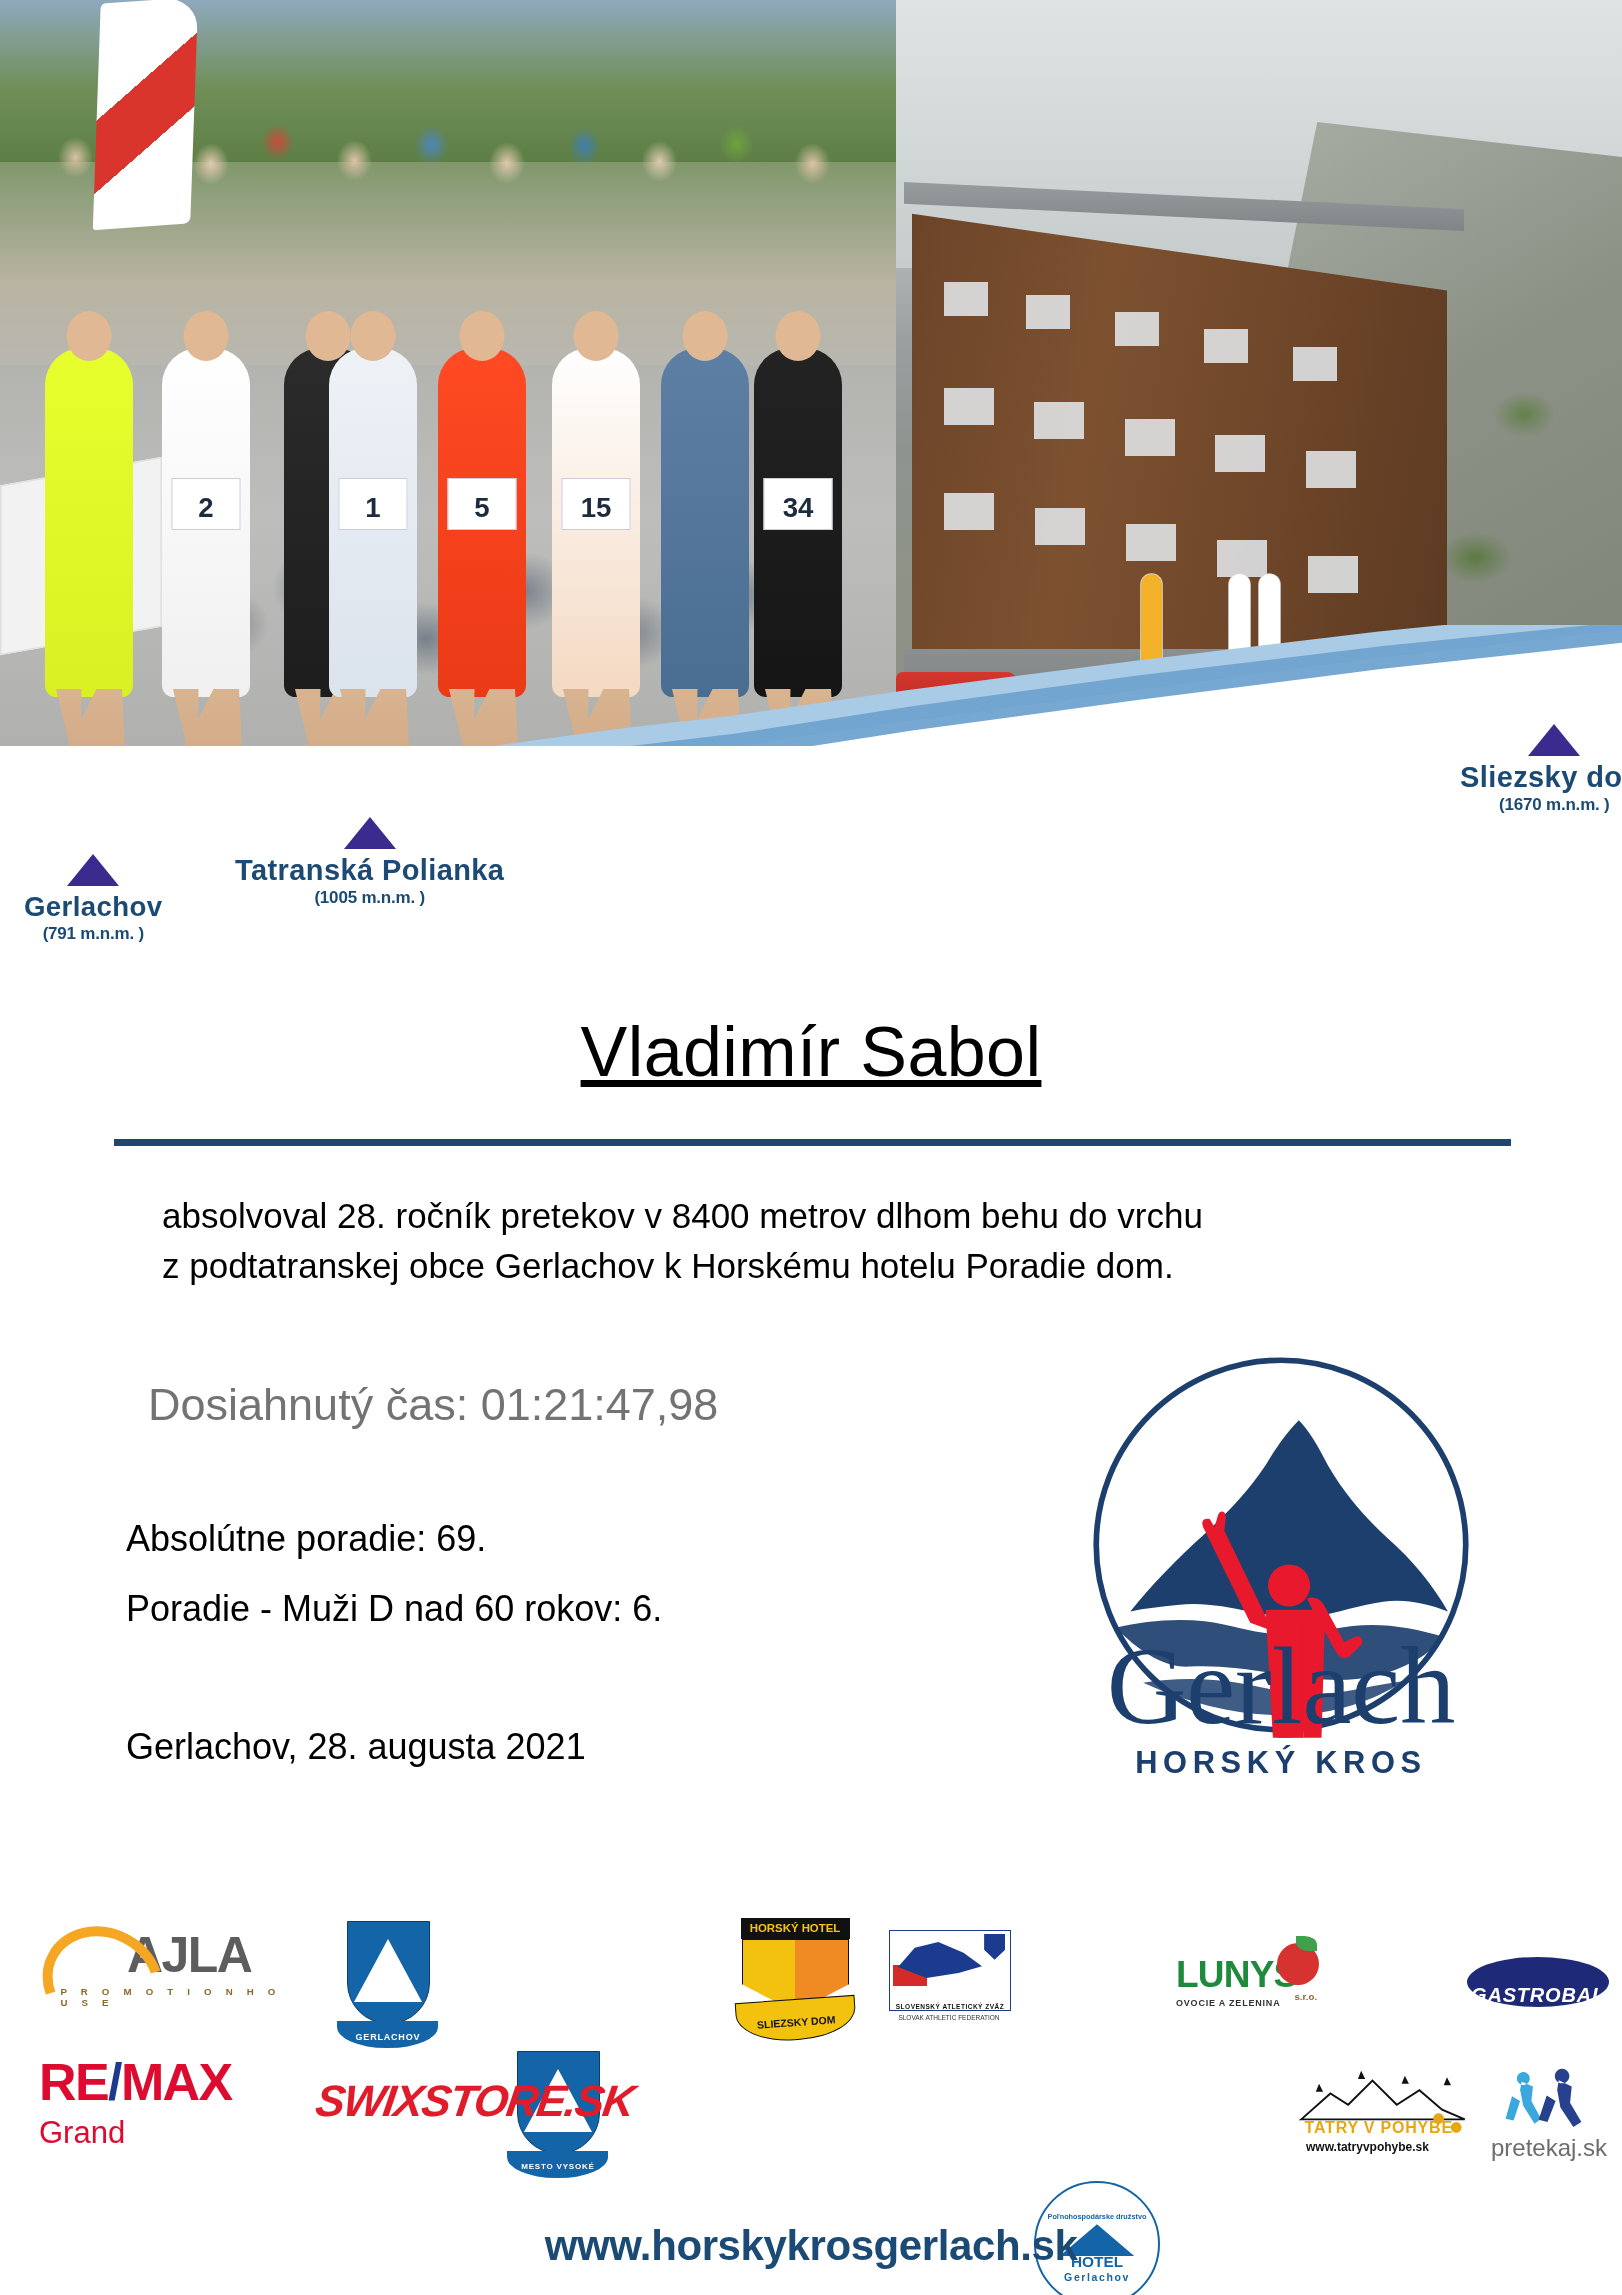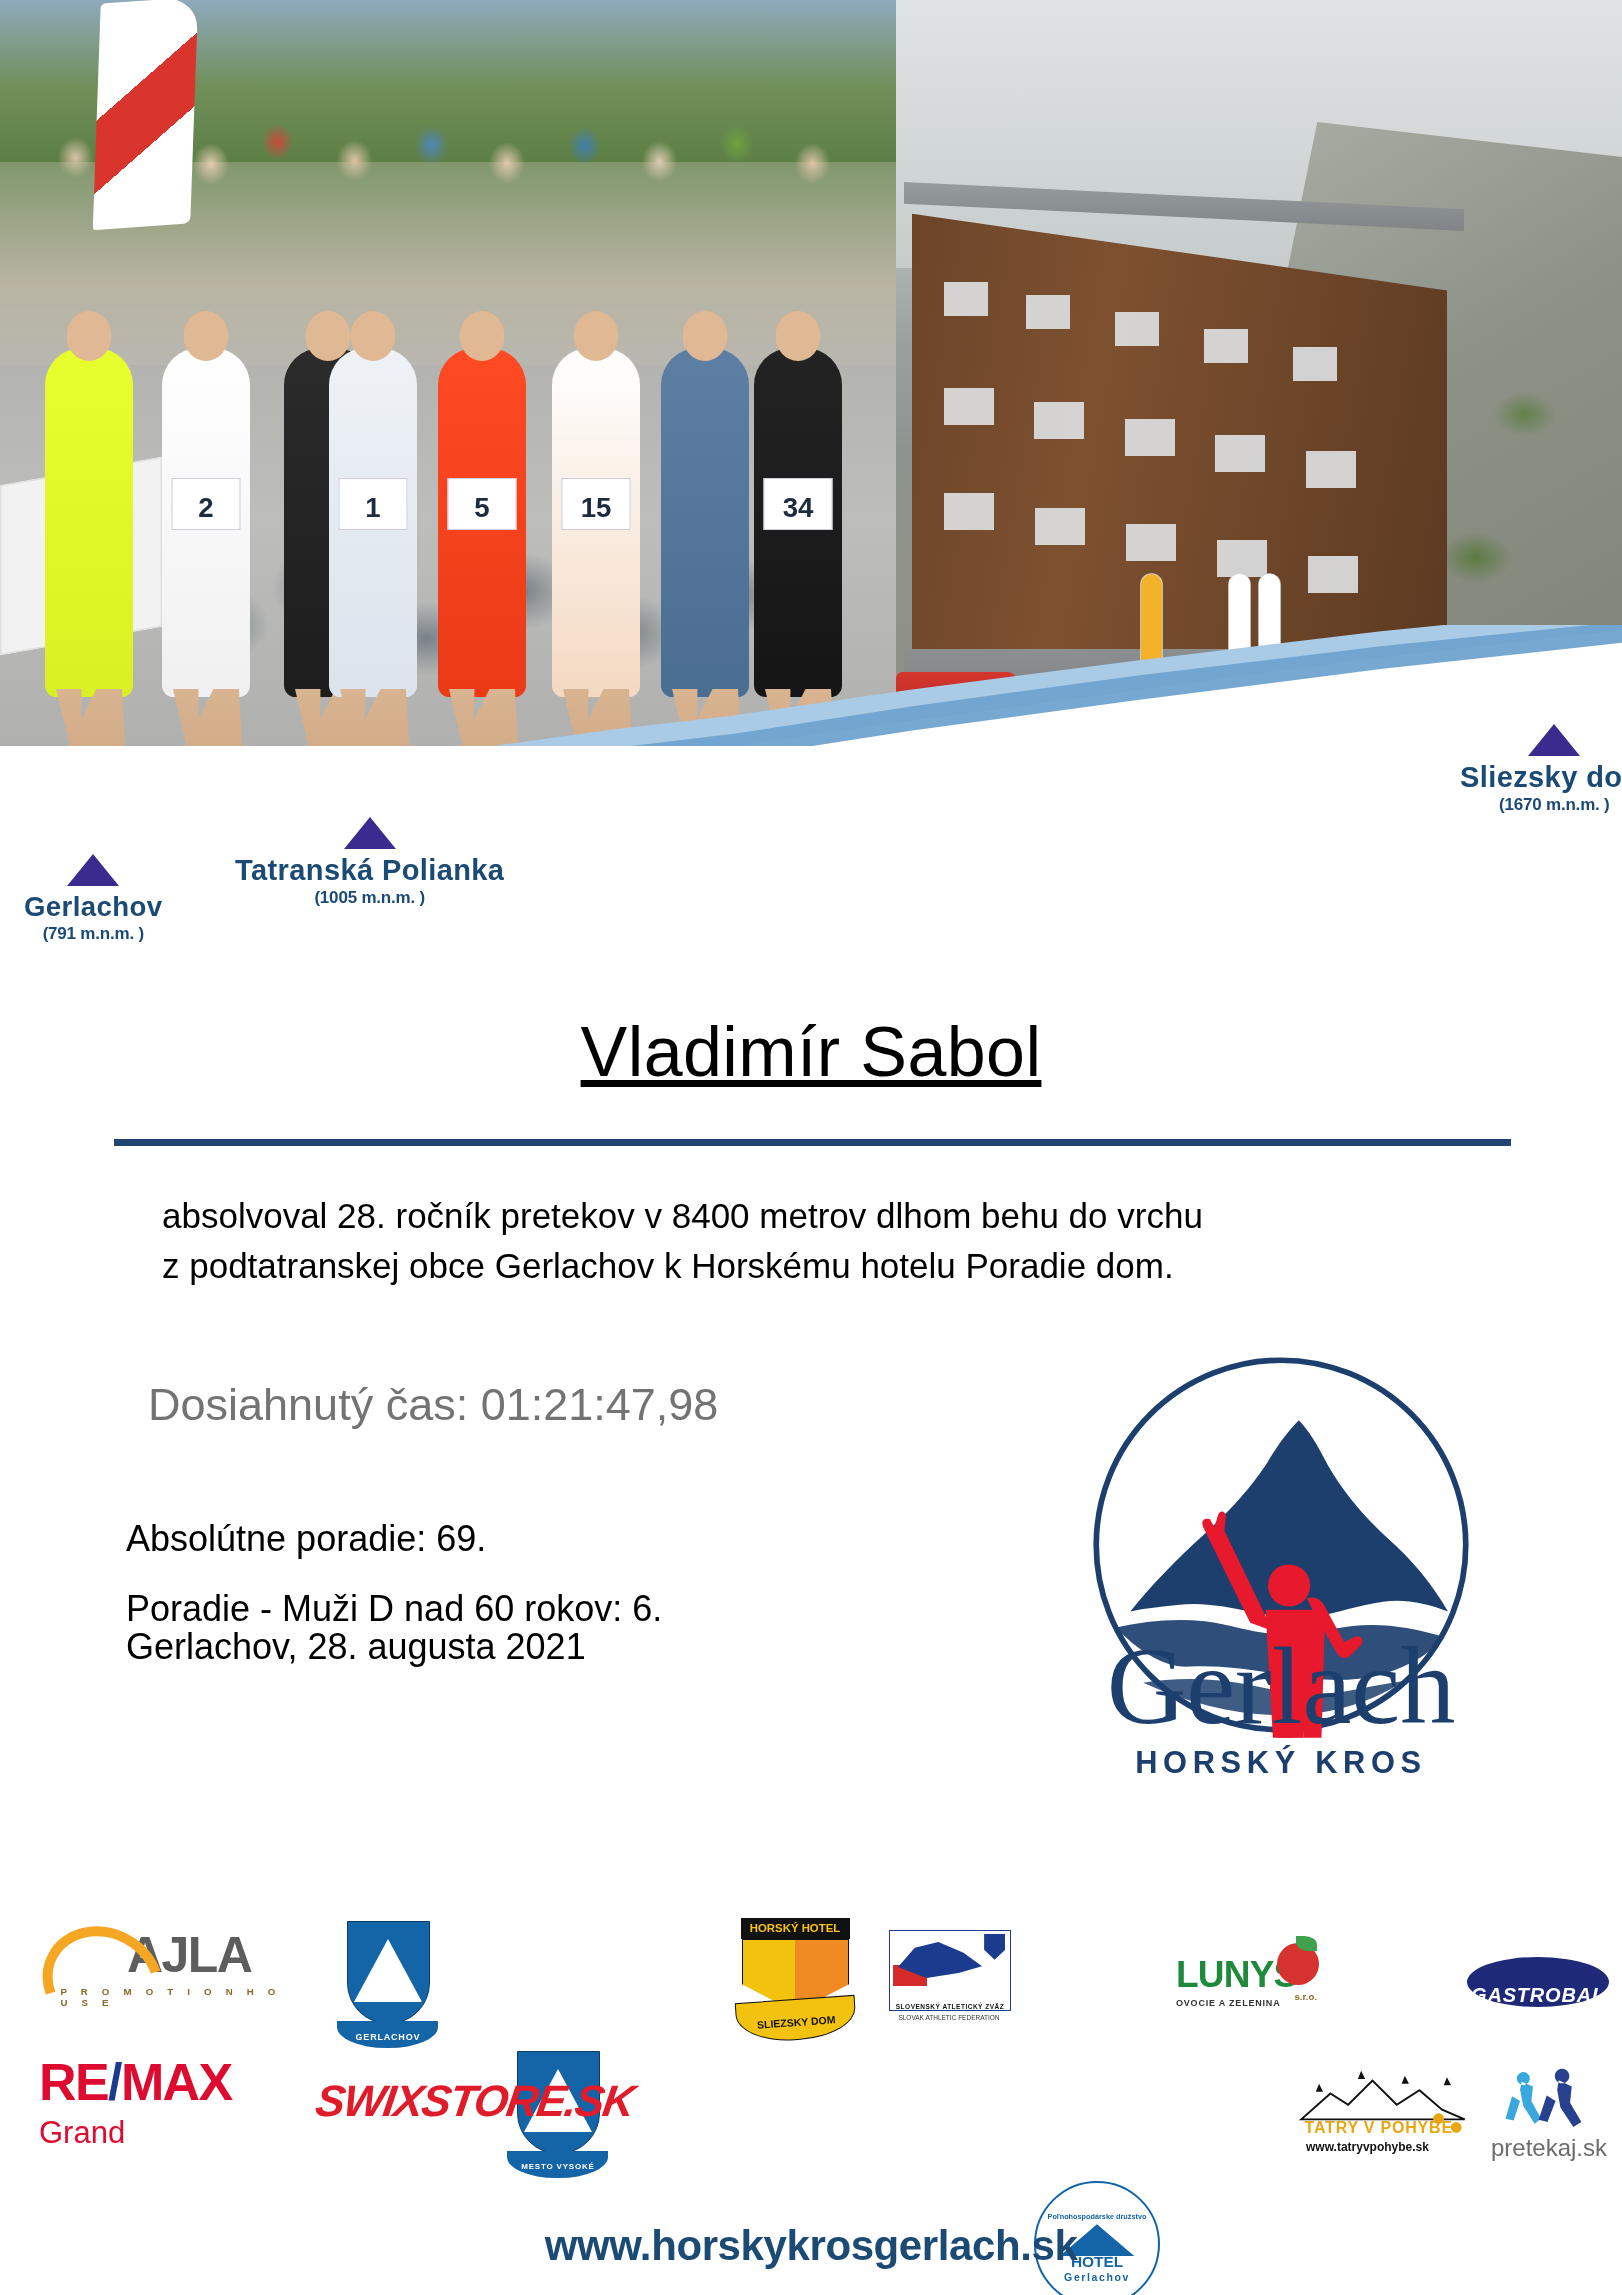--- a/index.html
+++ b/index.html
@@ -110,21 +110,21 @@
     background:#1f4570;}
   .desc{position:absolute;left:162px;top:1191px;width:1314px;
     font:400 35px/1.42 "Liberation Sans",sans-serif;color:#000;}
 
   .time{position:absolute;left:126px;top:1379px;
     font:400 45px "Liberation Sans",sans-serif;color:#737373;white-space:nowrap;margin-left:22px;}
   .rank1{position:absolute;left:126px;top:1518px;
     font:400 36px "Liberation Sans",sans-serif;color:#000;}
   .rank2{position:absolute;left:126px;top:1588px;
     font:400 36px "Liberation Sans",sans-serif;color:#000;}
-  .place{position:absolute;left:126px;top:1626px;
+  .place{position:absolute;left:126px;top:1726px;
     font:400 36px "Liberation Sans",sans-serif;color:#000;}
 
   
   .logo{position:absolute;left:1046px;top:1342px;width:470px;height:487px;}
   .logo svg{width:100%;height:100%;display:block;}
 
   
   .sponsors{position:absolute;left:0;top:1910px;width:1602px;height:316px;}
   .sp{position:absolute;}
 

